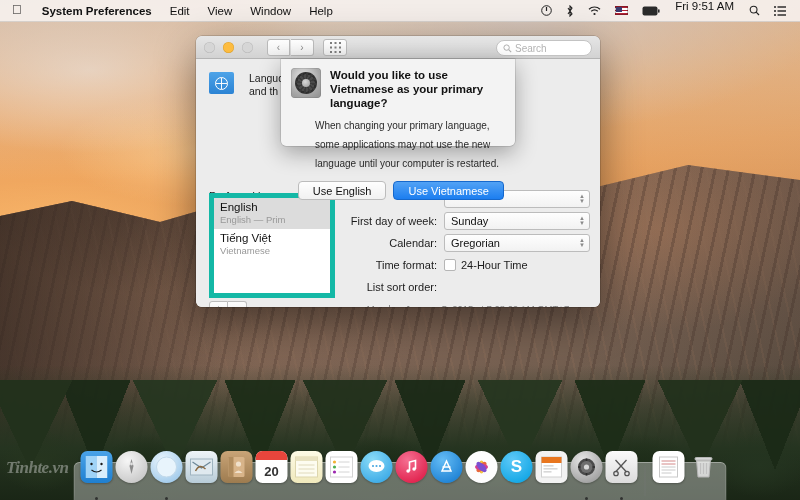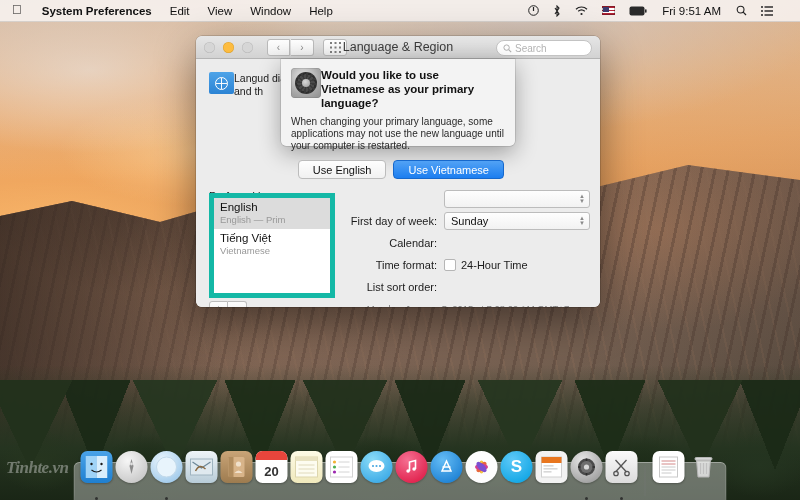--- a/index.html
+++ b/index.html
@@ -85,21 +85,21 @@
     position:absolute; left:0; top:0; width:800px; height:22px;
     background:rgba(247,243,240,.88);
     display:flex; align-items:center;
     font-size:11.5px; color:#111;
     border-bottom:1px solid rgba(0,0,0,.12);
   }
   .mb-left { display:flex; align-items:center; height:22px; }
   .mb-item { padding:0 9px; height:22px; line-height:22px; white-space:nowrap; }
   .mb-item.apple { padding:0 11px 0 12px; font-size:13px; line-height:20px; }
   .mb-item.bold { font-weight:bold; }
-  .mb-right { margin-left:auto; display:flex; align-items:center; height:22px; padding-right:20px; }
+  .mb-right { margin-left:auto; display:flex; align-items:flex-start; height:22px; padding-right:7px; }
   .mb-ico { padding:0 7px; height:22px; display:flex; align-items:center; }
   .mb-clock { padding:0 8px; font-size:11.5px; }
   .flagicon { width:13px; height:9px; display:block; border:.5px solid rgba(0,0,0,.25); }
 
   
   #prefs-window {
     position:absolute; left:196px; top:36px; width:404px; height:271px;
     background:#ececec;
     border-radius:6px;
     box-shadow:0 14px 42px rgba(0,0,0,.45), 0 0 0 .5px rgba(0,0,0,.28);
@@ -135,21 +135,21 @@
   }
   .searchbox {
     position:absolute; right:8px; top:4px; width:96px; height:16px;
     background:#fff; border:1px solid #c3c3c3; border-radius:8px;
     display:flex; align-items:center; padding-left:6px; gap:3px;
   }
   .searchbox span { font-size:10px; color:#b3b3b3; }
 
   .win-body { position:relative; height:248px; background:#ececec; }
 
-  .intro { display:flex; padding:12px 14px 0 13px; gap:0; }
+  .intro { display:flex; padding:12px 14px 0 13px; gap:15px; }
   .unflag {
     width:25px; height:22px; flex:none; margin-top:1px;
     background:linear-gradient(180deg,#4da3e8,#2b83d4);
     border-radius:2px;
     display:flex; align-items:center; justify-content:center;
   }
   .unflag .globe {
     width:13px; height:13px; border-radius:50%;
     border:1.5px solid #fff;
     background:
@@ -202,21 +202,21 @@
   .preview { margin-top:6px; text-align:center; font-size:9.5px; color:#7b7b7b; line-height:12px; }
 
   
   #sheet {
     position:absolute; left:85px; top:23px; width:234px; height:87px;
     background:#f3f3f3;
     border-radius:0 0 5px 5px;
     box-shadow:0 7px 22px rgba(0,0,0,.32), 0 0 0 .5px rgba(0,0,0,.2);
     padding:9px 11px 0 10px;
   }
-  .sheet-top { display:flex; }
+  .sheet-top { display:flex; gap:9px; }
   .gear {
     width:30px; height:30px; flex:none; border-radius:4px;
     background:radial-gradient(circle at 40% 32%, #e9e9e9, #a9a9a9 60%, #8d8d8d 100%);
     display:flex; align-items:center; justify-content:center;
     box-shadow:inset 0 0 0 .5px rgba(0,0,0,.18);
   }
   .gear .cog {
     width:22px; height:22px; border-radius:50%;
     background:
       conic-gradient(#3a3a3a 0 4%, transparent 4% 8%, #3a3a3a 8% 12%, transparent 12% 16%,
@@ -227,21 +227,21 @@
                      #3a3a3a 83% 87%, transparent 87% 91%, #3a3a3a 91% 95%, transparent 95% 100%),
       radial-gradient(circle, #4a4a4a 0 55%, #2e2e2e 56% 100%);
     position:relative;
   }
   .gear .cog::after {
     content:""; position:absolute; left:50%; top:50%;
     width:8px; height:8px; margin:-4px 0 0 -4px; border-radius:50%;
     background:radial-gradient(circle at 40% 35%,#d9d9d9,#9a9a9a);
   }
   .sheet-title { font-size:11.5px; font-weight:bold; color:#111; line-height:14px; }
-  .sheet-body { font-size:10px; color:#2a2a2a; line-height:12px; margin-top:6px; }
+  .sheet-body { font-size:10px; color:#2a2a2a; line-height:19px; margin-top:6px;margin-left:24px; }
   .sheet-btns { display:flex; justify-content:flex-end; gap:7px; margin-top:8px; }
   .sbtn {
     height:19px; padding:0 14px; border-radius:4px;
     font-size:11px; display:flex; align-items:center; justify-content:center;
   }
   .sbtn.plain { background:linear-gradient(180deg,#fefefe,#f1f1f1); border:1px solid #bcbcbc; color:#111; }
   .sbtn.primary { background:linear-gradient(180deg,#52a2f5,#1c7ef0); border:1px solid #1668cc; color:#fff; }
 
   
   #dock {
@@ -362,21 +362,20 @@
             <rect x="9" y="0" width="2" height="2"></rect>
         <rect x="0" y="4.5" width="2" height="2"></rect>
             <rect x="4.5" y="4.5" width="2" height="2"></rect>
             <rect x="9" y="4.5" width="2" height="2"></rect>
         <rect x="0" y="9" width="2" height="2"></rect>
             <rect x="4.5" y="9" width="2" height="2"></rect>
             <rect x="9" y="9" width="2" height="2"></rect>
       </g>
         </svg>
     </div>
-    <div class="win-title">Language &amp; Region</div>
     <div class="searchbox">
       <svg width="9" height="9" viewBox="0 0 9 9">
           <circle cx="3.6" cy="3.6" r="2.7" fill="none" stroke="#b0b0b0" stroke-width="1"></circle>
           <line x1="5.7" y1="5.7" x2="8.2" y2="8.2" stroke="#b0b0b0" stroke-width="1.1"></line>
         </svg>
       <span>Search</span>
     </div>
   </div>
 
   <div class="win-body">
@@ -420,20 +419,24 @@
       </div>
       <div class="frow">
         <div class="flabel">First day of week:</div>
         <div class="popup">
           <span>Sunday</span>
           <span class="arrows">▲<br>▼</span>
         </div>
       </div>
       <div class="frow">
         <div class="flabel">Calendar:</div>
+        <div class="popup">
+          <span>Gregorian</span>
+          <span class="arrows">▲<br>▼</span>
+        </div>
       </div>
       <div class="frow">
         <div class="flabel">Time format:</div>
         <div class="chkrow">
           <span class="chkbox"></span>
           <span class="chklabel">24-Hour Time</span>
         </div>
       </div>
       <div class="frow">
         <div class="flabel">List sort order:</div>

